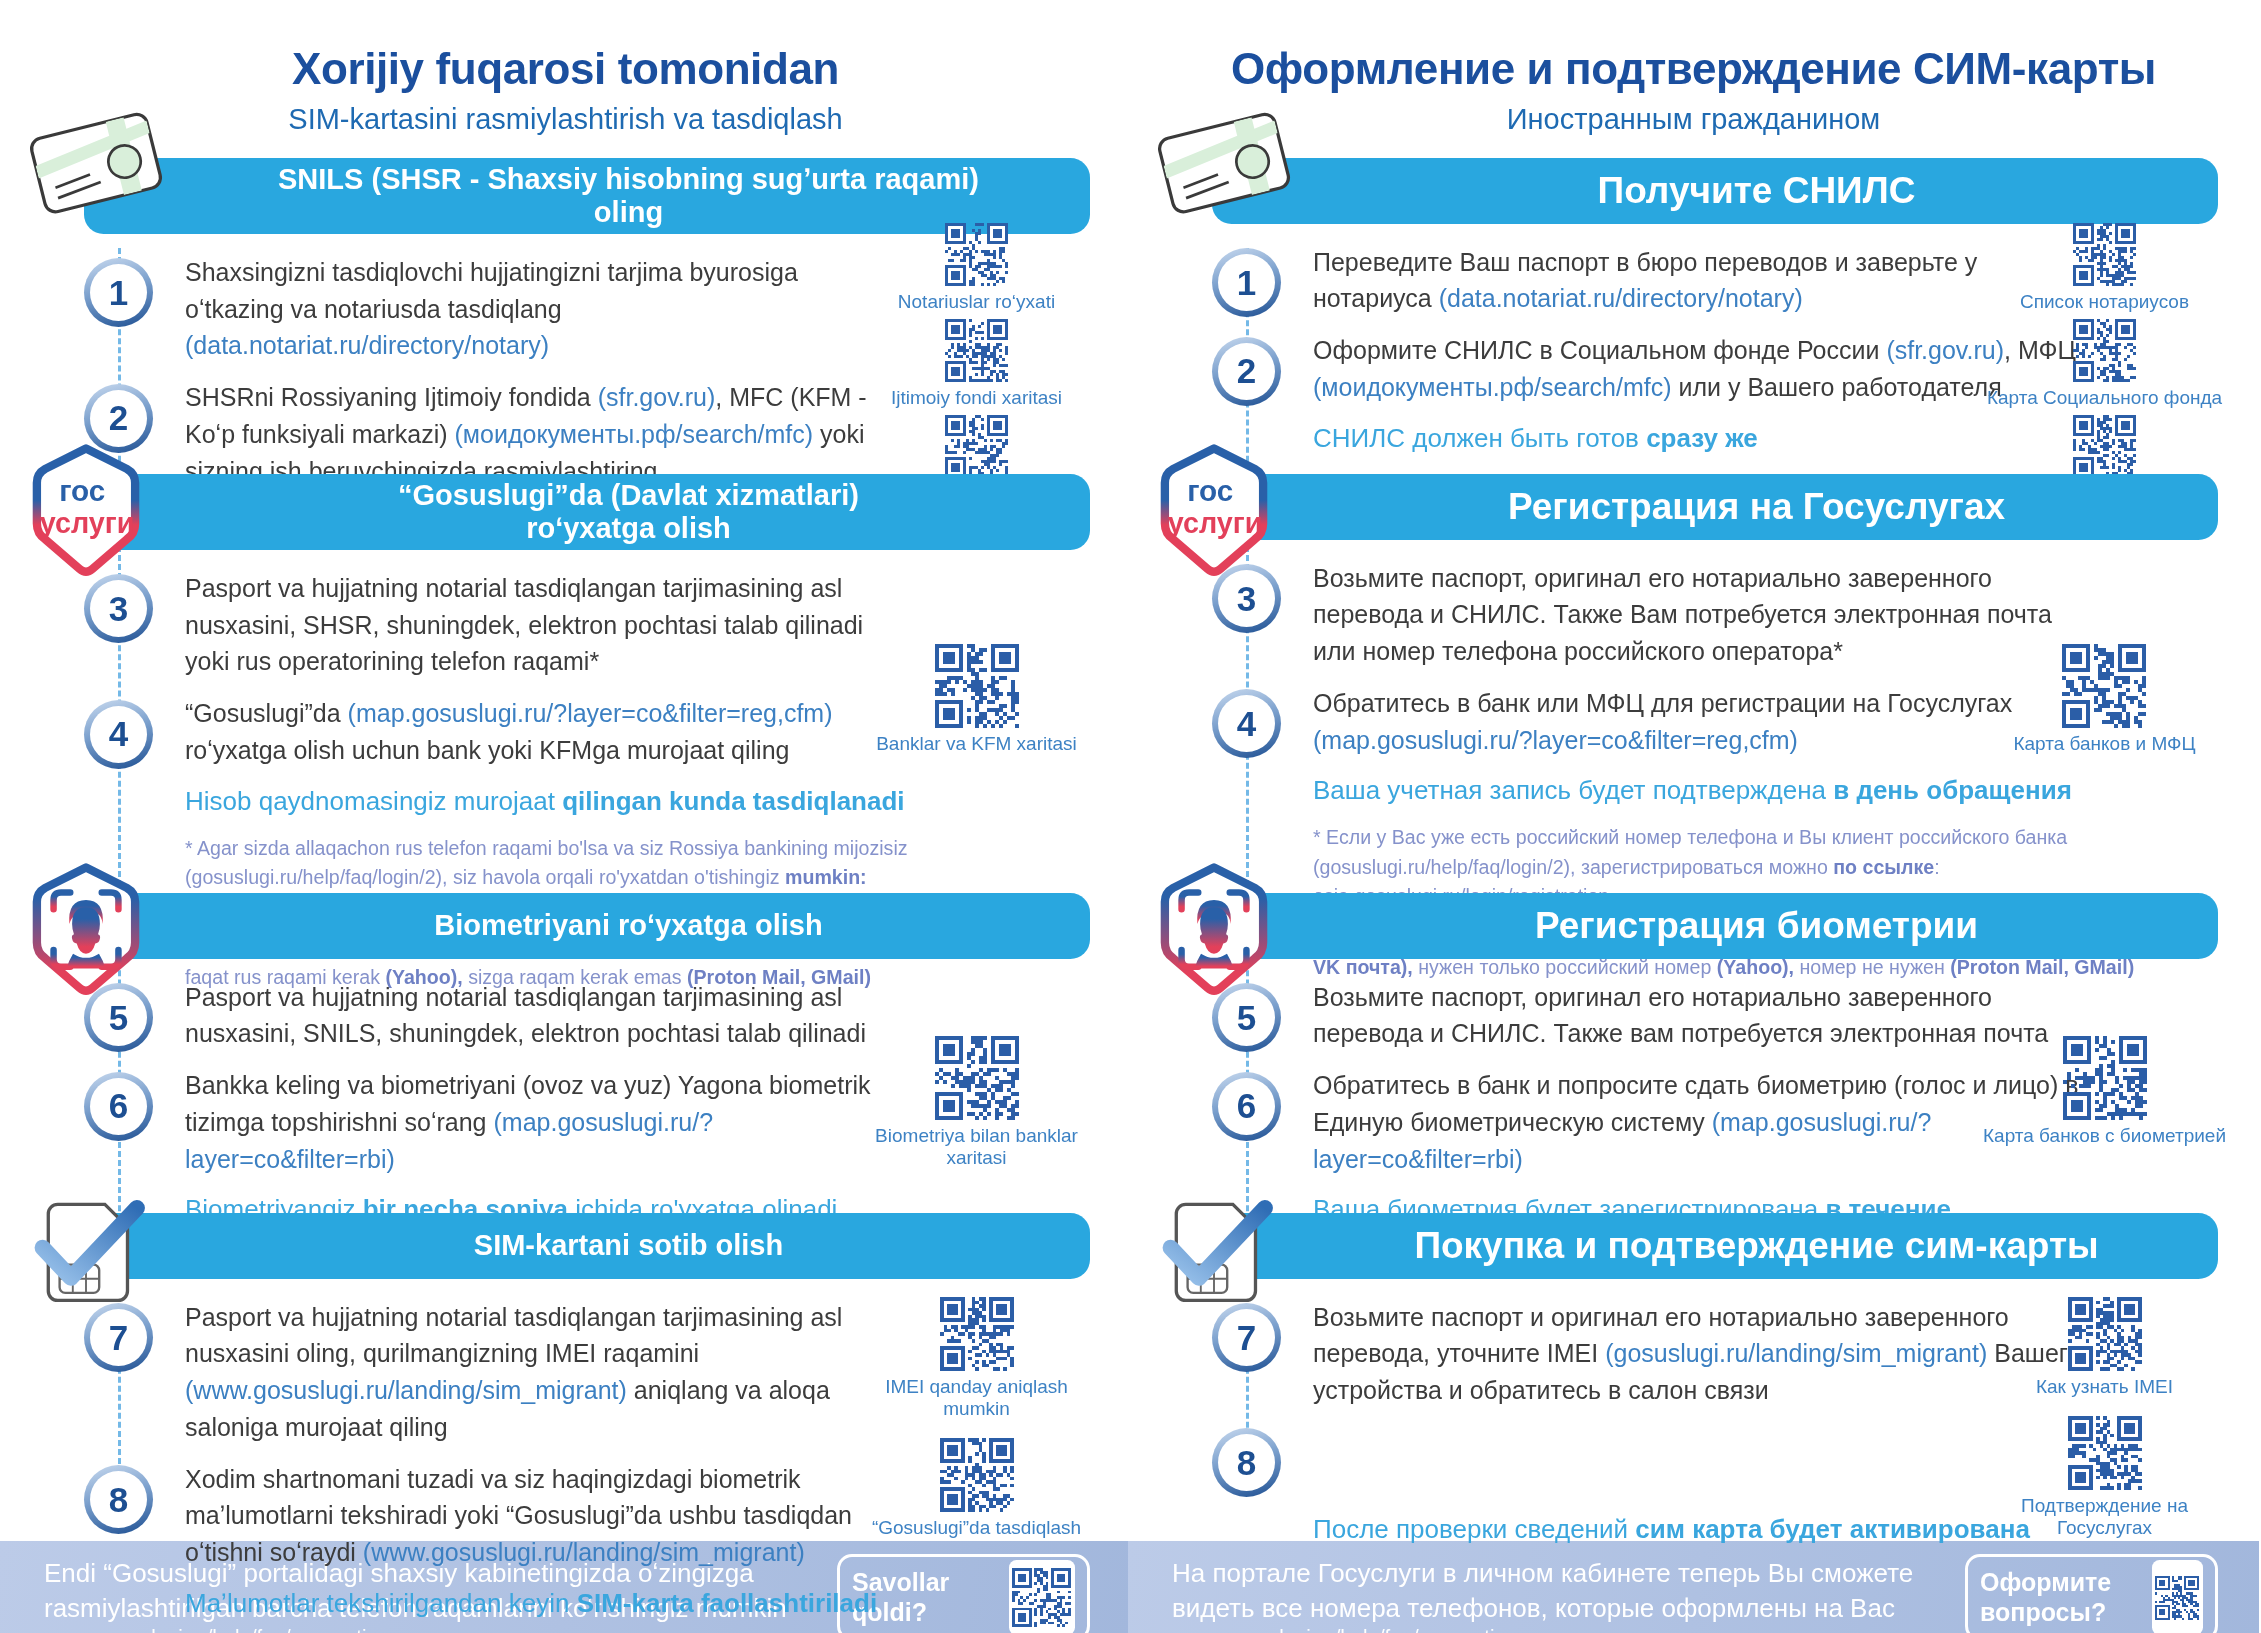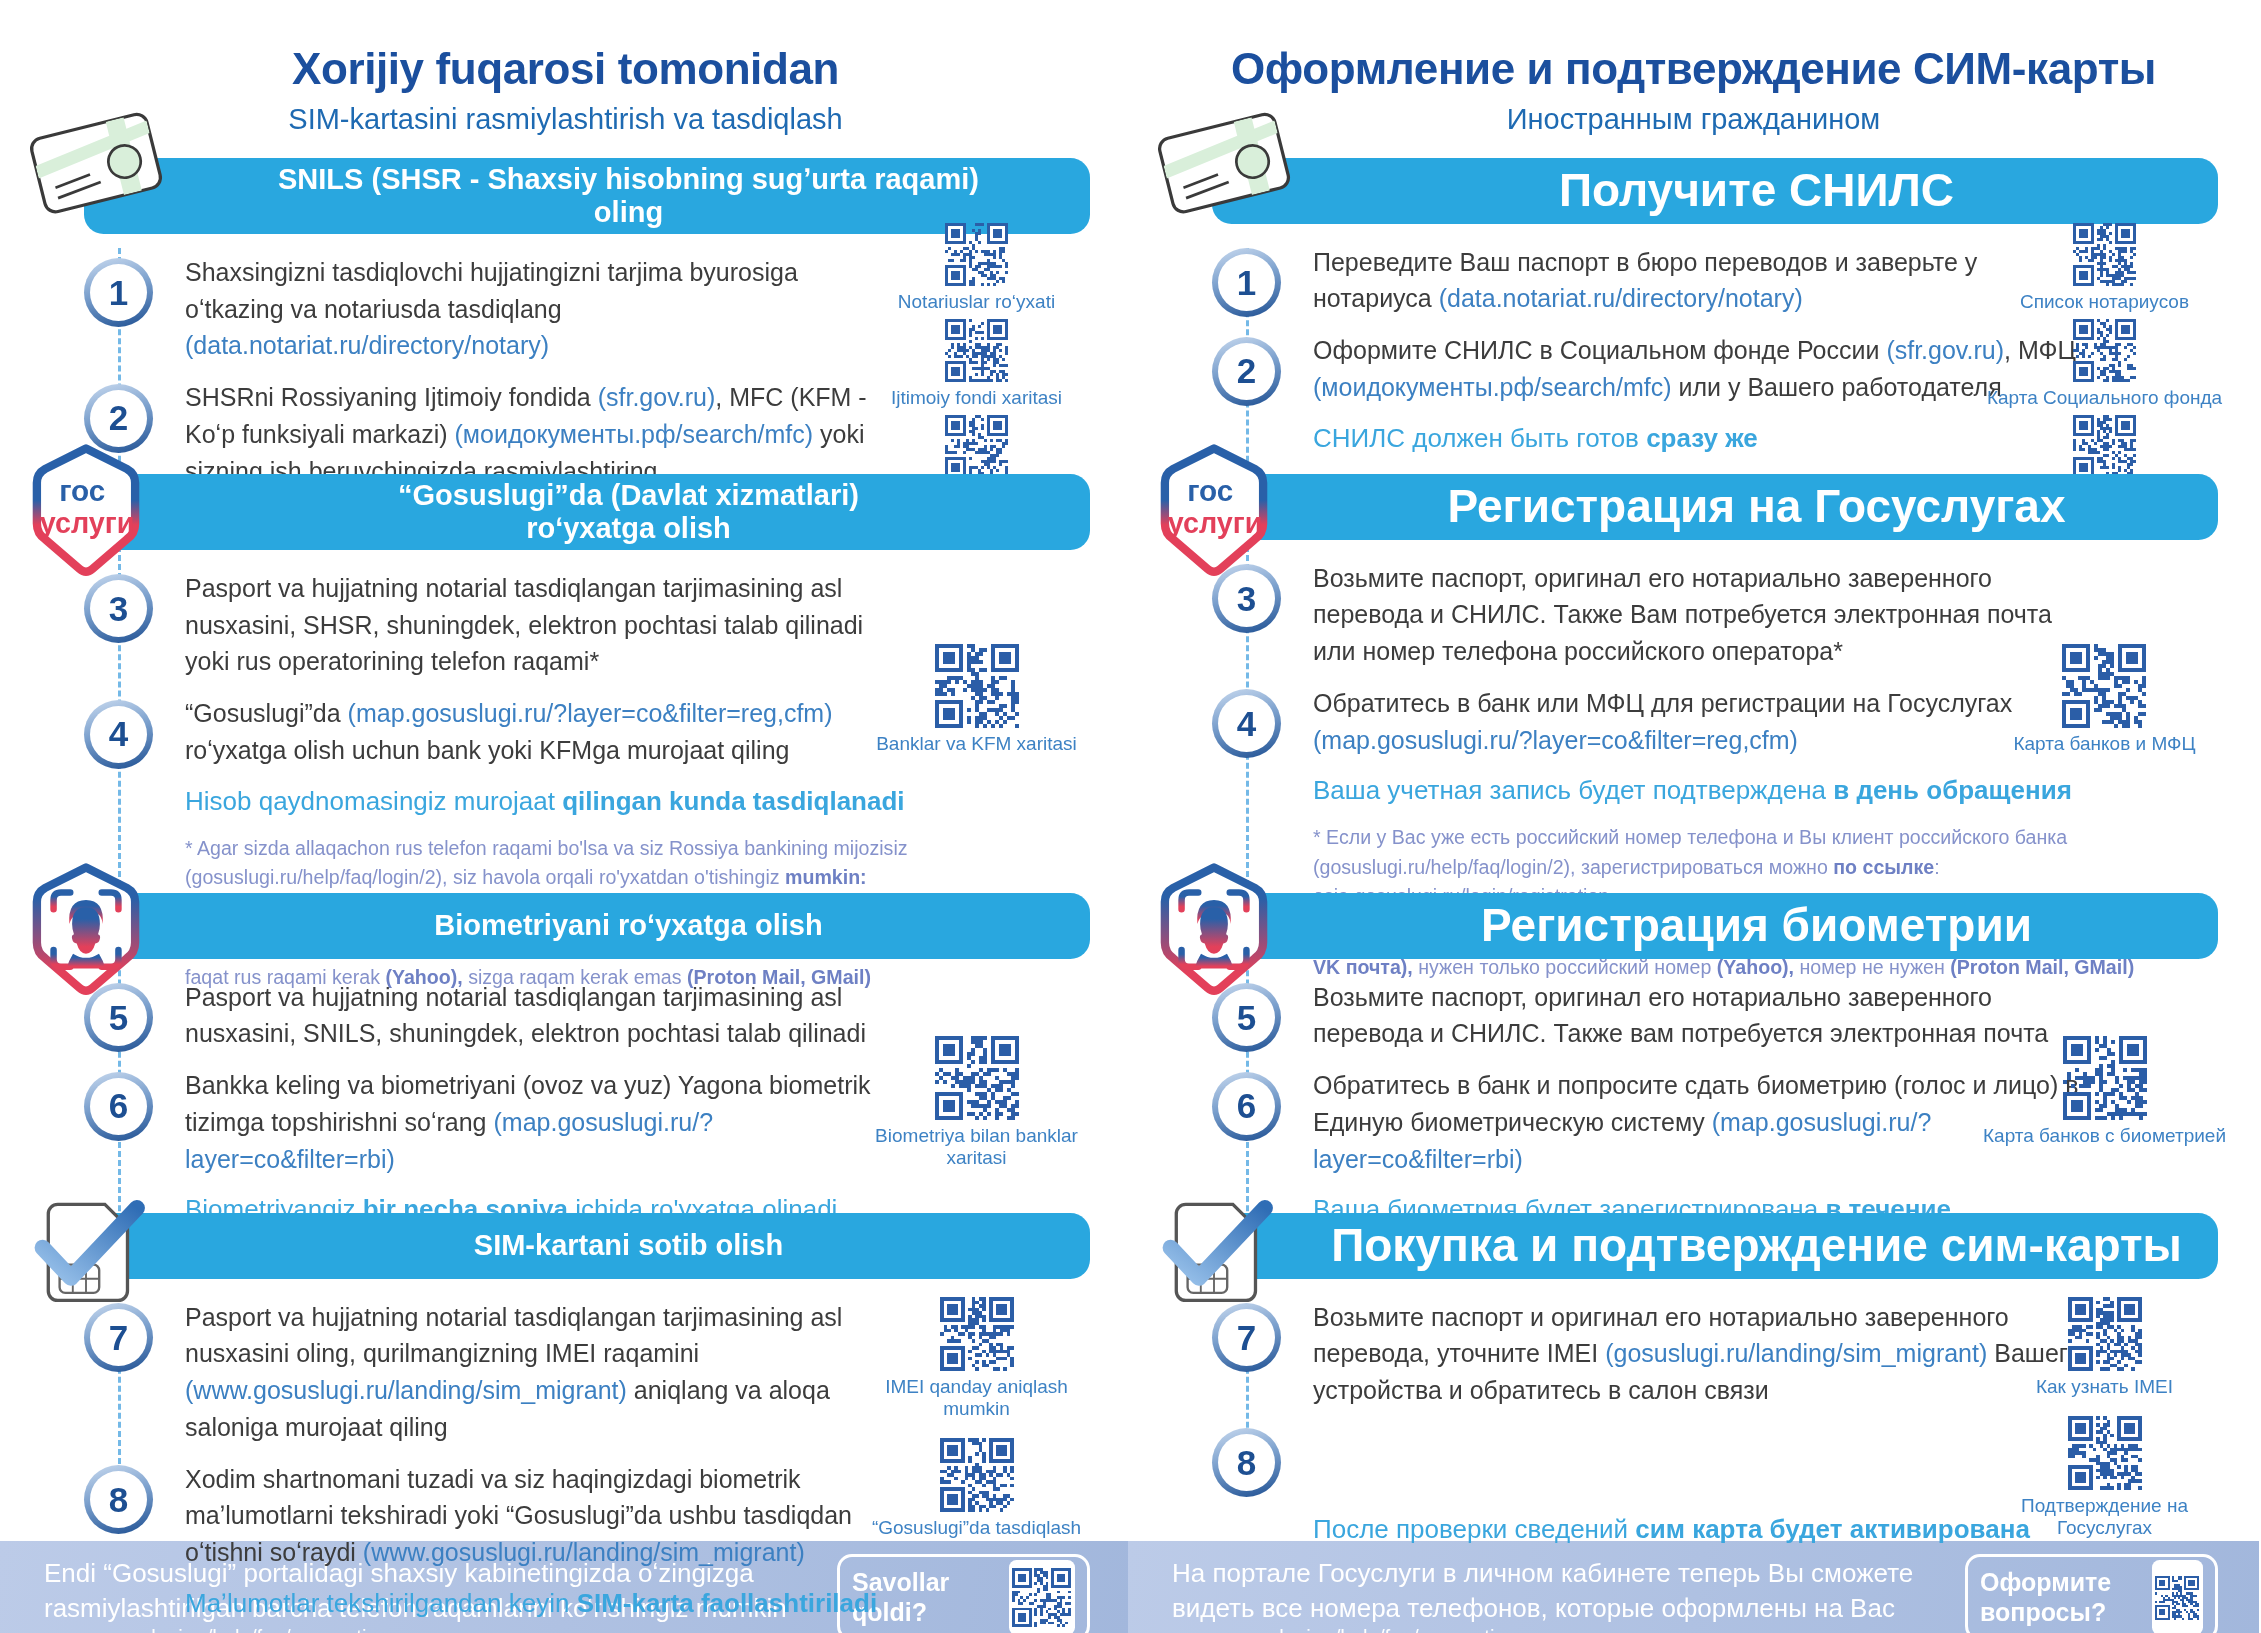--- a/index.html
+++ b/index.html
@@ -13,21 +13,21 @@
   .subtitle{font-size:29px;color:#1e6ab2;margin-top:9px;}
   .vline{position:absolute;left:118px;top:222px;height:1225px;border-left:3px dashed #74b9e7;z-index:0;}
   .sec{position:absolute;left:0;width:1131px;}
   .s0{top:132px;height:317px;} .s1{top:448px;height:418px;}
   .s2{top:867px;height:320px;} .s3{top:1187px;height:328px;}
   .banner{position:relative;margin:0 41px 0 84px;background:#29a7df;border-radius:19.6px;
           color:#fff;font-weight:bold;text-align:center;display:flex;align-items:center;
           justify-content:center;min-height:66px;white-space:pre-line;line-height:1.16;
           z-index:2;padding:4.5px 30px 4.5px 113px;box-sizing:border-box;}
   .col-uz .banner{font-size:29px;}
-  .col-ru .banner{font-size:46px;}
+  .col-ru .banner{font-size:37px;}
   .bicon{position:absolute;left:19.6px;top:-32px;width:132px;height:139px;z-index:3;}
   .bicon svg{width:100%;height:100%;display:block;}
   .s0 .bicon{top:-59px;width:151px;height:124px;}
   .stepsWrap{position:relative;margin-top:19.6px;z-index:1;}
   .step{display:flex;align-items:flex-start;margin:0 0 15px 84px;}
   .num{flex:0 0 auto;width:69px;height:69px;border-radius:50%;margin-top:4.5px;
        background:linear-gradient(165deg,#c9daef 0%,#7ba0cd 45%,#1d4f92 100%);
        display:flex;align-items:center;justify-content:center;}
   .num i{display:flex;align-items:center;justify-content:center;width:57px;height:57px;
        background:#fff;border-radius:50%;font-style:normal;font-weight:bold;font-size:35px;color:#1d4f92;}

